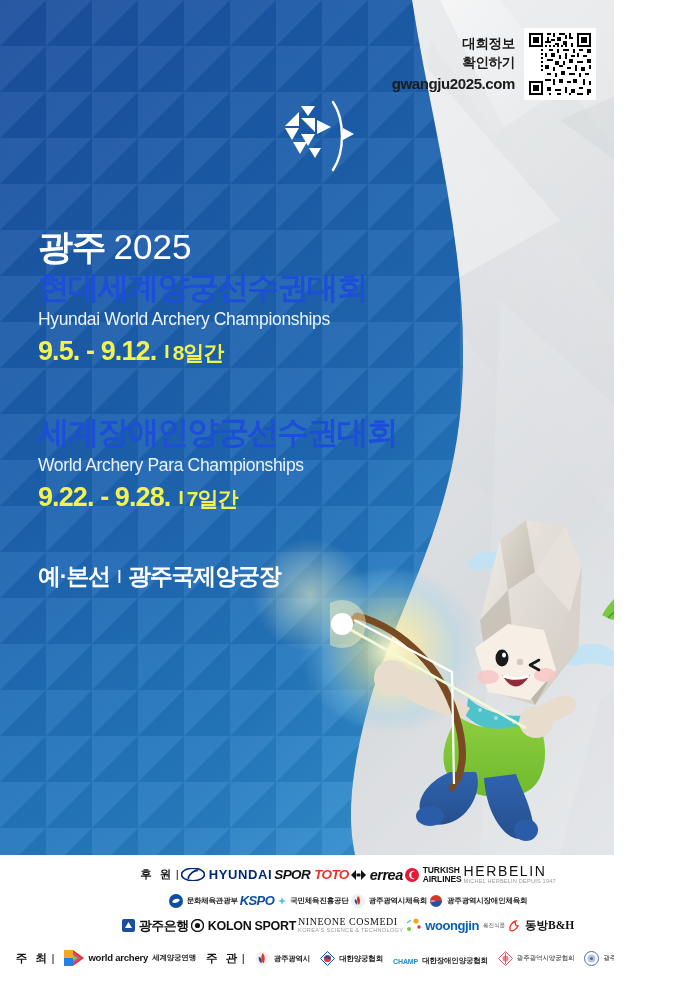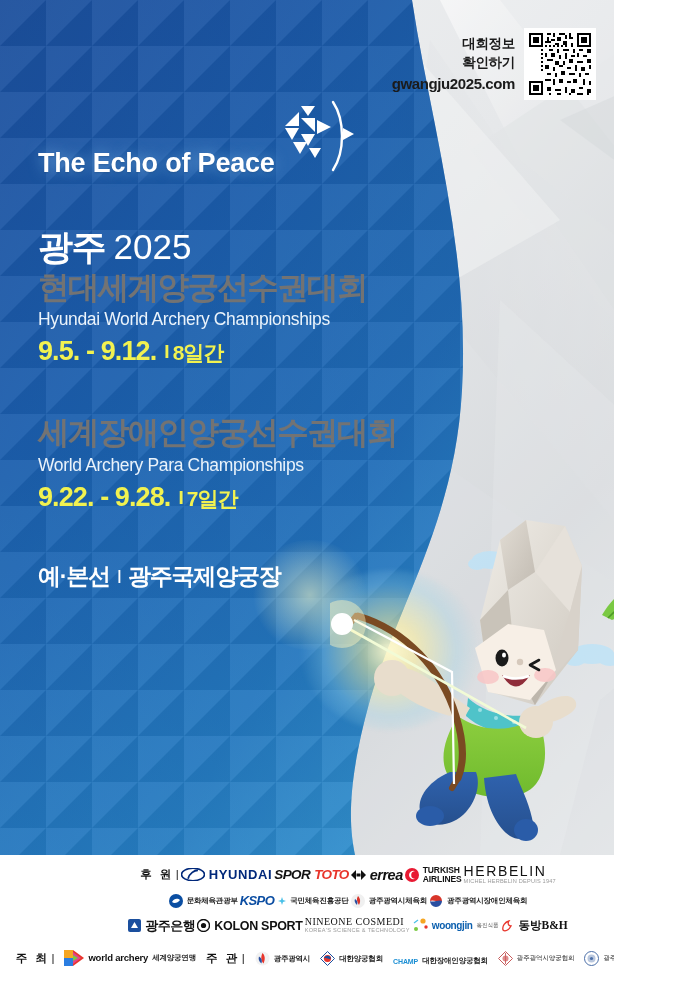--- a/index.html
+++ b/index.html
@@ -75,21 +75,21 @@
     text-shadow:0 0 14px rgba(120,180,230,.75),0 1px 2px rgba(0,40,90,.35);
   }
 
   .blk{position:absolute;left:38px;}
   .kr-big{
     font-size:35px;font-weight:800;line-height:1.22;color:#ffffff;
     letter-spacing:-1.4px;white-space:nowrap;
   }
   .kr-big .yr{font-weight:400;letter-spacing:0px;}
   .kr-big2{
-    font-size:31.5px;font-weight:800;line-height:1.2;color:#737373;
+    font-size:31.5px;font-weight:800;line-height:1.2;color:#1d4ed8;
     letter-spacing:-1.6px;white-space:nowrap;
   }
   .en-sub{
     font-size:17.5px;font-weight:400;color:#eaf3fb;
     letter-spacing:-.35px;margin-top:3px;white-space:nowrap;
   }
   .dates{
     margin-top:6px;font-size:27px;font-weight:800;color:#f2f250;
     letter-spacing:-.9px;white-space:nowrap;
   }
@@ -137,21 +137,21 @@
   .hyundai .txt{font-size:13px;font-weight:700;color:#00287a;letter-spacing:.6px;}
   .sportoto{font-size:13.5px;font-weight:800;letter-spacing:-.6px;font-style:italic;}
   .sportoto .b{color:#111;}
   .sportoto .r{color:#e8352b;}
   .errea{font-size:14.5px;font-weight:800;color:#111;font-style:italic;letter-spacing:-.5px;}
   .turkish{font-size:8.5px;font-weight:800;color:#111;line-height:1.05;letter-spacing:-.1px;justify-content:center;}
   .herbelin{font-size:14px;font-weight:500;color:#111;letter-spacing:1.6px;}
   .kolon{font-size:12.5px;font-weight:800;color:#111;letter-spacing:-.3px;}
   .nineone{font-size:10px;font-weight:500;color:#111;letter-spacing:.5px;font-family:"Liberation Serif",serif;}
   .kspo{font-size:13px;font-weight:800;color:#0b4da2;font-style:italic;letter-spacing:-.6px;}
-  .woongjin{font-size:10px;font-weight:800;color:#0b5fae;letter-spacing:-.4px;}
+  .woongjin{font-size:13px;font-weight:800;color:#0b5fae;letter-spacing:-.4px;}
   .dongbang{font-size:11.5px;font-weight:700;color:#111;font-family:"Liberation Serif",serif;}
   .wa{font-size:9.5px;font-weight:800;color:#111;line-height:1.0;letter-spacing:-.2px;}
   .gjbank{font-size:13px;font-weight:800;color:#111;letter-spacing:-.5px;}
   .stack{display:flex;flex-direction:column;line-height:1.05;}
 </style>
 </head>
 <body>
 
 <div class="poster">
 
@@ -323,21 +323,20 @@
       <polygon points="46,22 60,22 60,36"></polygon>
       <polygon points="46,38 60,38 53,50"></polygon>
       <polygon points="62,24 76,31 62,38"></polygon>
       <polygon points="38,46 52,46 45,58"></polygon>
       <polygon points="54,52 66,52 60,62"></polygon>
       <polygon points="88,32 99,38 88,44"></polygon>
     </g>
     <path d="M78,6 C90,24 90,56 78,74" stroke="#ffffff" stroke-width="2.4" fill="none" stroke-linecap="round"></path>
   </svg>
 
-  <div class="tagline">The Echo of Peace</div>
 
   <div class="blk" style="top:226px;">
     <div class="kr-big">
       <span>광주</span>
       <span class="yr">2025</span>
     </div>
     <div class="kr-big2">현대세계양궁선수권대회</div>
     <div class="en-sub">Hyundai World Archery Championships</div>
     <div class="dates">
       <span>9.5. - 9.12.</span><span class="sep">I</span><span class="days">8일간</span>

